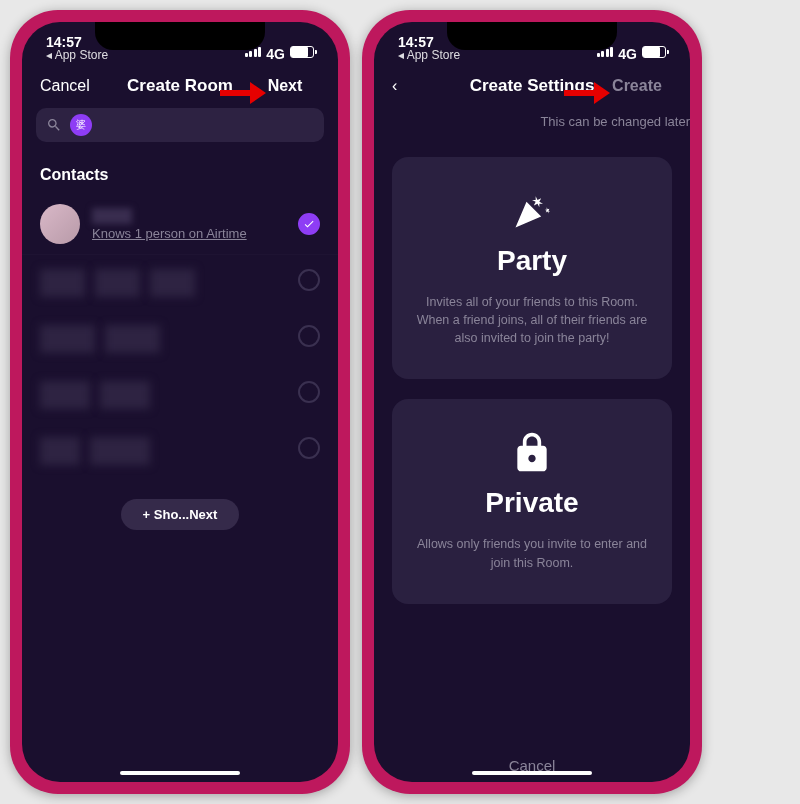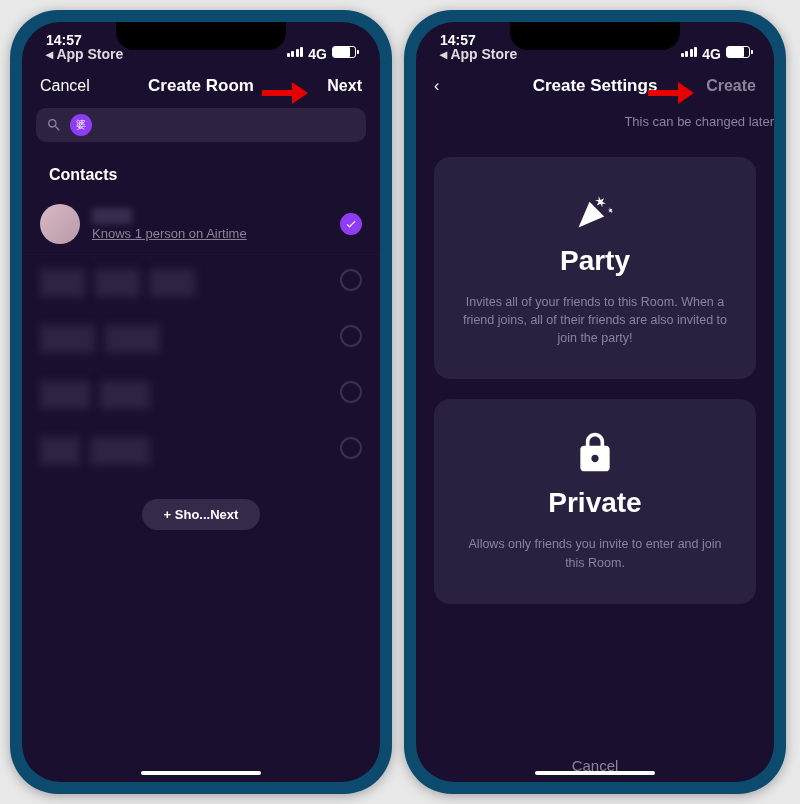--- a/index.html
+++ b/index.html
@@ -13,23 +13,23 @@
   }
   * { box-sizing: border-box; margin: 0; padding: 0; }
   body {
     background: #e8e8e8;
     display: flex;
     gap: 12px;
     padding: 10px;
     font-family: -apple-system, BlinkMacSystemFont, "Segoe UI", sans-serif;
   }
   .phone {
-    width: 382px;
+    width: 340px;
     height: 784px;
-    background: #0c4a6e;
+    background: #be185d;
     border-radius: 48px;
     padding: 12px;
     position: relative;
     box-shadow: 0 2px 12px rgba(0,0,0,0.3);
   }
   .screen {
     width: 100%;
     height: 100%;
     background: var(--bg);
     border-radius: 38px;
@@ -52,38 +52,38 @@
     height: 42px;
     display: flex;
     justify-content: space-between;
     align-items: flex-end;
     padding: 0 24px 2px;
     color: #fff;
     font-size: 14px;
     font-weight: 600;
   }
   .status-left { display:flex; flex-direction:column; line-height:1.05; }
-  .status-left .back-app { font-size: 14px; font-weight:700; opacity:0.85; }
+  .status-left .back-app { font-size: 12px; font-weight:400; opacity:0.85; }
   .status-right { display:flex; align-items:flex-start; gap:5px; }
   .signal-bars { display:flex; align-items:flex-end; gap:1.5px; height:11px; }
   .signal-bars span { width:3px; background:#fff; border-radius:1px; }
   .signal-bars span:nth-child(1){height:4px}
   .signal-bars span:nth-child(2){height:6px}
   .signal-bars span:nth-child(3){height:8px}
   .signal-bars span:nth-child(4){height:10px}
   .battery { width:24px; height:12px; border:1.5px solid #fff; border-radius:3px; position:relative; }
   .battery::after { content:''; position:absolute; right:-4px; top:3px; width:2px; height:4px; background:#fff; border-radius:0 1px 1px 0; }
   .battery i { display:block; width:75%; height:100%; background:#fff; border-radius:1px; }
 
   .nav-bar {
     display:flex; align-items:center; justify-content:space-between;
     padding: 12px 18px 10px;
   }
   .nav-bar .left, .nav-bar .right { flex:0 0 70px; font-size:16px; }
-  .nav-bar .right { text-align:right; font-weight:600; }
+  .nav-bar .right { text-align:center; font-weight:600; }
   .nav-bar .title { font-size:17px; font-weight:700; color:#fff; }
   .nav-bar .dim { color: var(--text-dim); }
 
   .back-chevron { font-size:22px; color:#fff; font-weight:300; }
 
   .search-bar {
     margin: 2px 14px 6px;
     background: var(--bg-search);
     border-radius: 10px;
     height: 34px;
@@ -93,21 +93,21 @@
   .search-bar svg { width:16px; height:16px; fill:var(--text-dim); }
   .chip {
     background: var(--accent);
     width:22px; height:22px; border-radius:50%;
     display:flex; align-items:center; justify-content:center;
     font-size:10px; color:#fff;
   }
 
   .section-header {
     color:#fff; font-weight:700; font-size:16px;
-    padding: 18px 27px 10px;
+    padding: 18px 18px 10px;
   }
 
   .contact-row {
     display:flex; align-items:center;
     padding: 10px 18px;
     gap:12px;
     border-bottom: 1px solid rgba(255,255,255,0.02);
   }
   .avatar {
     width:40px; height:40px; border-radius:50%;

